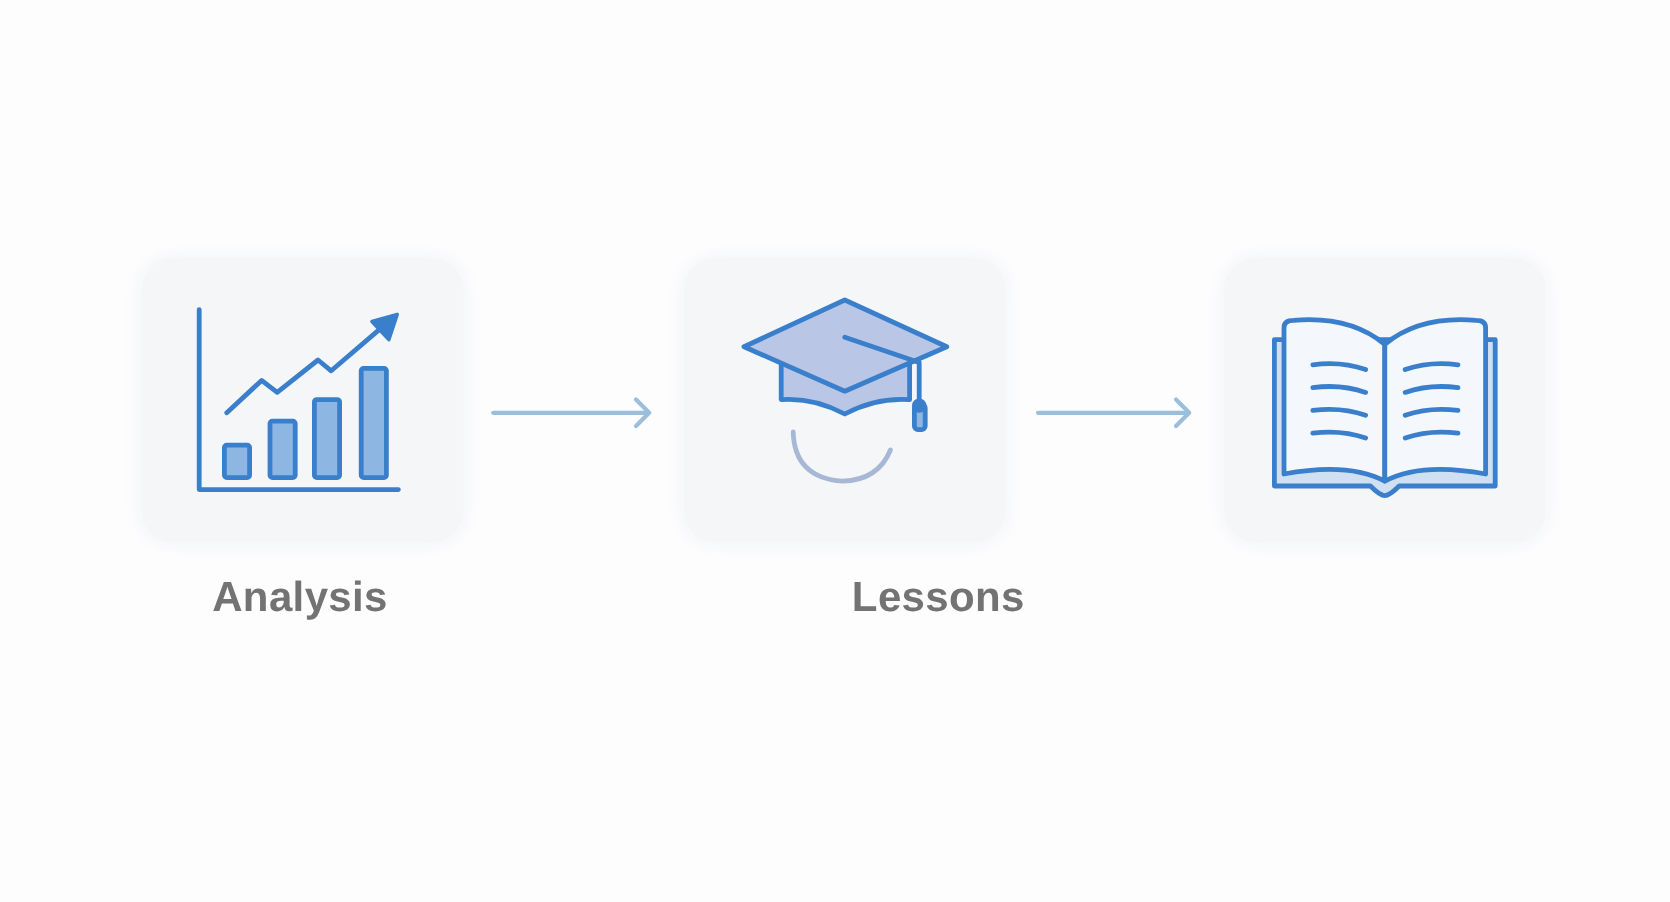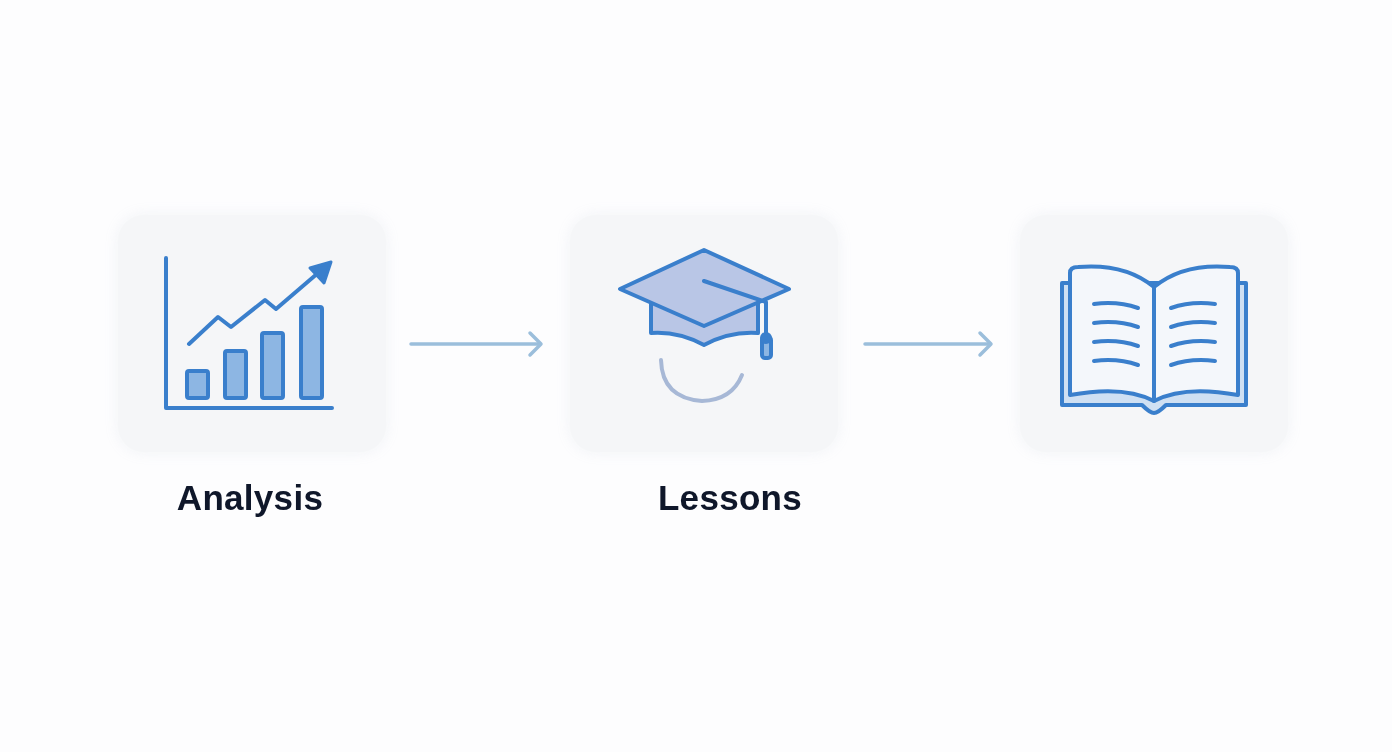--- a/index.html
+++ b/index.html
@@ -26,21 +26,21 @@
       box-shadow: 0 0 14px rgba(240,242,246,0.9);
     }
     .tile svg { position: absolute; left: 0; top: 0; }
     .label {
       position: absolute;
       top: 478px;
       width: 300px;
       text-align: center;
       font-size: 35px;
       font-weight: bold;
-      color: #0f172a;
+      color: #737373;
       letter-spacing: 0.3px;
     }
     .arrow { position: absolute; top: 330px; }
   </style>
 </head>
 <body>
 
 <div class="canvas">
 
   <div class="tile" style="left:118px;">
@@ -76,21 +76,21 @@
 
         <polygon points="134,35 50,74 134,111 219,74" fill="#b9c6e6"></polygon>
 
         <polyline points="134,66 196,87 196,123" fill="none"></polyline>
         <rect x="192" y="122" width="9" height="21" rx="3" fill="#8db6e3"></rect>
         <circle cx="196" cy="123" r="4" fill="#3a7fcc"></circle>
       </g>
       <path d="M91,145 Q92,183 132,186 Q162,185 172,160" fill="none" stroke="#a7b8d6" stroke-width="4" stroke-linecap="round"></path>
     </svg>
   </div>
-  <div class="label" style="left:580px;">Lessons</div>
+  <div class="label" style="left:554px;text-align:right;">Lessons</div>
 
   <svg class="arrow" style="left:862px;" width="140" height="28" viewBox="0 0 140 28">
     <g fill="none" stroke="#9bbedb" stroke-width="3.5" stroke-linecap="round" stroke-linejoin="round">
       <line x1="3" y1="14" x2="128" y2="14"></line>
       <polyline points="118,3 129,14 118,25"></polyline>
     </g>
   </svg>
 
   <div class="tile" style="left:1020px;">
     <svg width="268" height="237" viewBox="0 0 268 237">

